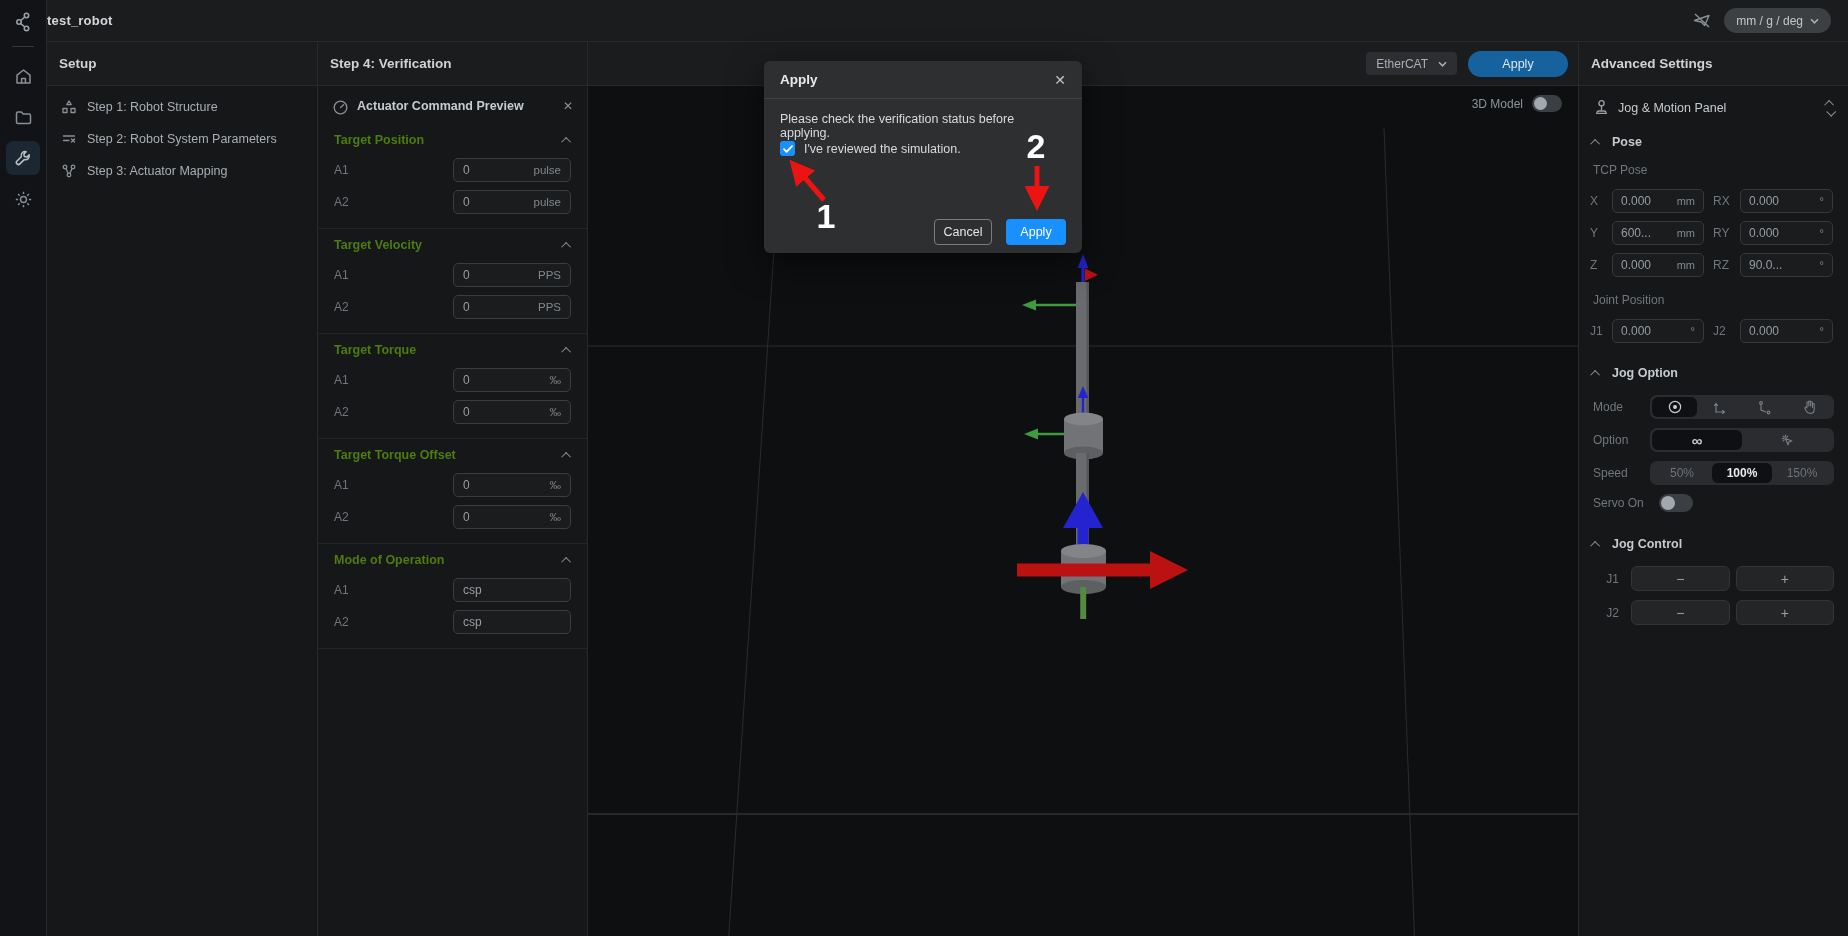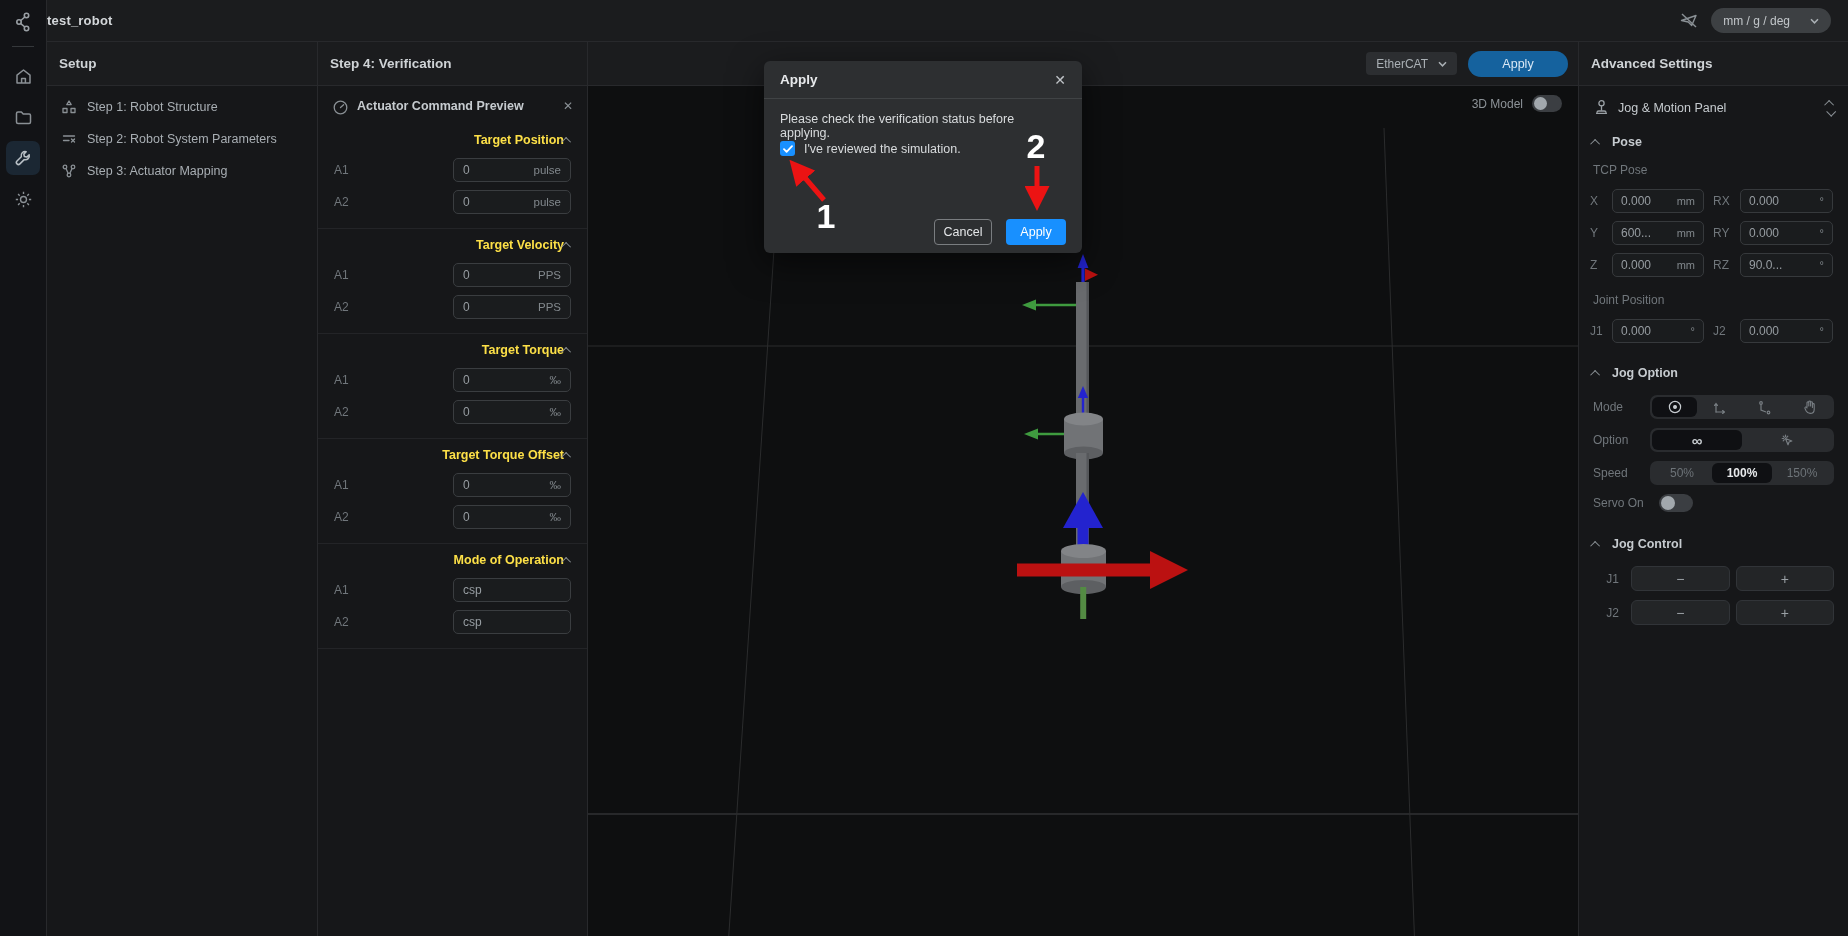--- a/index.html
+++ b/index.html
@@ -27,41 +27,41 @@
   .rail{position:absolute;left:0;top:0;width:47px;height:936px;background:var(--bg-rail);border-right:1px solid var(--border);display:flex;flex-direction:column;align-items:center;z-index:5}
   .rail .logo{margin-top:11px}
   .rail .divider{width:22px;height:1px;background:#35383b;margin:13px 0 12px}
   .rail-btn{width:34px;height:34px;display:flex;align-items:center;justify-content:center;border-radius:7px;margin-bottom:7px;color:#8a9095}
   .rail-btn.active{background:#1b2733;color:#b9c0c6}
 
   
   .topbar{position:absolute;left:47px;top:0;width:1801px;height:42px;background:var(--bg-header);border-bottom:1px solid var(--border);display:flex;align-items:center;z-index:4}
   .topbar .title{font-size:13px;font-weight:bold;color:#d4d7da;letter-spacing:.2px}
   .topbar .right{margin-left:auto;display:flex;align-items:center;gap:11px;margin-right:17px}
-  .units-pill{display:flex;align-items:center;gap:20px;background:#3d4043;border-radius:999px;height:25px;padding:0 12px;color:#c2c6ca;font-size:12px;cursor:default}
+  .units-pill{display:flex;align-items:center;gap:7px;background:#3d4043;border-radius:999px;height:25px;padding:0 12px;color:#c2c6ca;font-size:12px;cursor:default}
 
   
   .panel{position:absolute;top:42px;bottom:0;background:var(--bg-panel)}
   .panel-h{height:44px;background:var(--bg-header);border-bottom:1px solid var(--border);display:flex;align-items:center;padding:0 12px;font-size:13.5px;font-weight:bold;color:#cfd3d6}
 
   
   .setup{left:47px;width:271px;border-right:1px solid var(--border)}
   .steps{padding-top:5px}
   .step{height:32px;display:flex;align-items:center;gap:10px;padding-left:13px;font-size:12.5px;color:#a8aeb3;cursor:pointer;white-space:nowrap}
   .step .s-ic{width:17px;height:17px;flex:0 0 17px;color:#8a9095;display:flex;align-items:center;justify-content:center}
   .step.active{background:#1d2a36;color:#c3c9ce}
 
   
   .verif{left:318px;width:270px;border-right:1px solid var(--border)}
   .prev-h{display:flex;align-items:flex-start;gap:8px;padding:13px 14px 8px;color:#c6cbcf}
   .prev-h .t{font-size:12.5px;font-weight:bold}
   .prev-h .x{margin-left:auto;color:#8a9095;font-size:12px;cursor:pointer}
   .sec{border-bottom:1px solid #232427;padding-bottom:6px}
   .sec:last-child{border-bottom:1px solid #232427}
-  .sec-h{display:flex;align-items:center;justify-content:flex-end;padding:9px 16px 3px;font-size:12.5px;font-weight:bold;color:#fde047}
+  .sec-h{display:flex;align-items:center;justify-content:space-between;padding:9px 16px 3px;font-size:12.5px;font-weight:bold;color:#4d7c0f}
   .p-row{display:flex;align-items:center;justify-content:space-between;margin:8px 16px}
   .p-label{font-size:12px;color:var(--txt-dim)}
   .tinput{display:flex;align-items:center;justify-content:space-between;width:118px;height:24px;background:#1a1c1e;border:1px solid #3a3d40;border-radius:5px;padding:0 9px;font-size:12px;color:#979da2;cursor:text}
   .tinput .unit{color:#82888d;font-size:11.5px}
   .chev{display:inline-block;width:7px;height:7px;border-left:1.6px solid #8a9095;border-top:1.6px solid #8a9095}
   .chev.up{transform:rotate(45deg) translateY(2px)}
   .chev.down{transform:rotate(225deg) translateY(1px)}
 
   
   .viewport{left:588px;width:990px;background:var(--bg-scene)}

